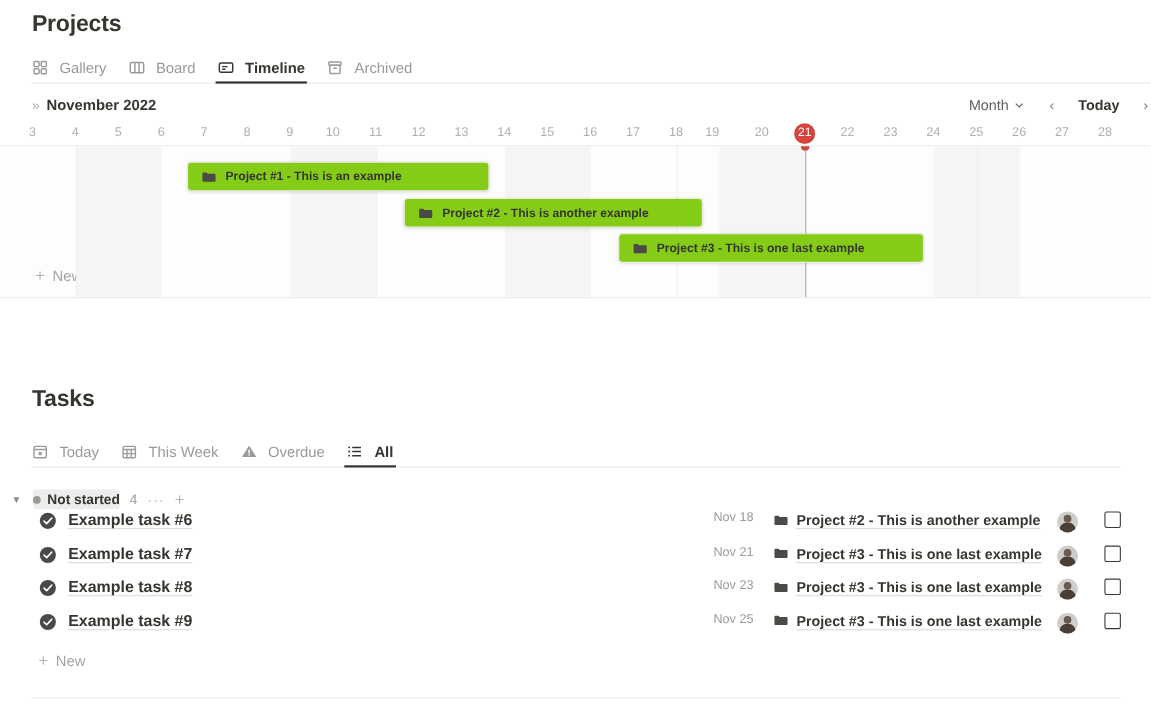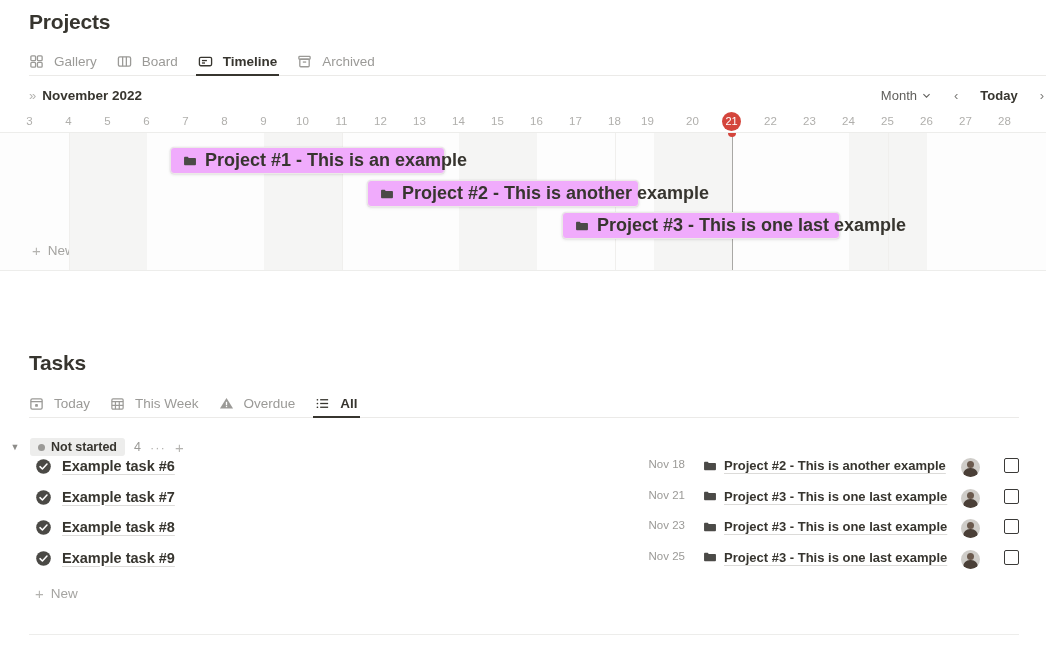--- a/index.html
+++ b/index.html
@@ -81,44 +81,44 @@
   .tl-todayline {
     position: absolute; top: 0; bottom: 0; width: 1.5px; background: #a9a8a5;
   }
   .tl-todaydot {
     position: absolute; width: 8px; height: 8px; border-radius: 50%;
     background: #d4453c; top: -4px; left: -3.2px;
   }
   .tl-bar {
     position: absolute; height: 27px; display: flex; align-items: center;
     gap: 8px; padding: 0 12px;
-    background: #f0abfc; border: 1px solid #eceae7; border-radius: 4px;
+    background: #84cc16; border: 1px solid #eceae7; border-radius: 4px;
     box-shadow: 0 1px 3px rgba(15,15,15,0.10), 0 0 0 0.5px rgba(15,15,15,0.04);
-    font-size: 18px; font-weight: bold; color: #37352f; white-space: nowrap;
+    font-size: 11px; font-weight: bold; color: #37352f; white-space: nowrap;
     cursor: pointer;
   }
   .tl-new {
     position: absolute; left: 32px; bottom: 12px;
     display: flex; align-items: center; gap: 7px;
     font-size: 13.5px; color: #a5a4a1; cursor: pointer;
   }
   .plus { font-size: 15px; line-height: 1; color: #b4b3b0; }
 
   
   #tasks-section { position: absolute; left: 29px; top: 351px; width: 990px; }
-  #tasks-title { margin-bottom: 15px; }
+  #tasks-title { margin-bottom: 22px; }
 
   .group-head {
     display: flex; align-items: center; gap: 9px;
     margin-top: 18px; margin-left: -20px; height: 22px;
   }
   .caret { color: #8d8c89; font-size: 9px; width: 12px; text-align: center; cursor: pointer; }
   .status-pill {
     display: inline-flex; align-items: center; gap: 6px;
-    background: #ededec; border-radius: 3px; padding: 2px 8px;
+    background: #ededec; border-radius: 3px; padding: 2px 0;
     font-size: 12.5px; font-weight: bold; color: #37352f;
   }
   .status-dot { width: 7px; height: 7px; border-radius: 50%; background: #9b9a97; }
   .group-count { font-size: 12.5px; color: #9b9a97; }
   .group-dots { font-size: 13px; color: #b4b3b0; letter-spacing: 1px; cursor: pointer; }
 
   .task-row {
     display: flex; align-items: flex-start; height: 30.5px;
     padding-left: 6px;
   }

